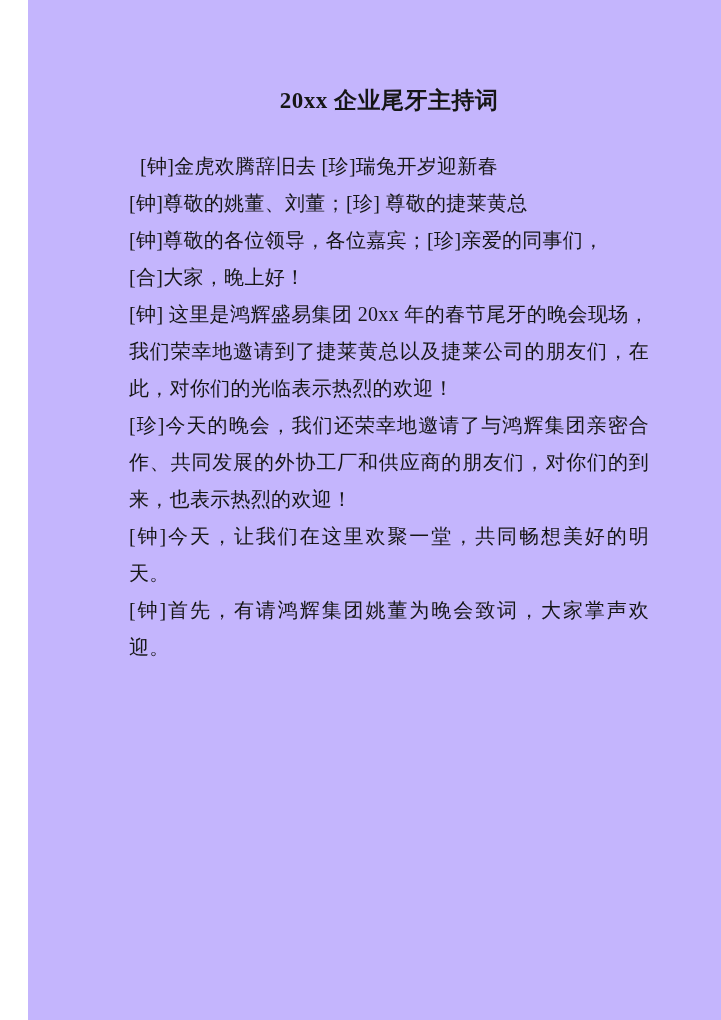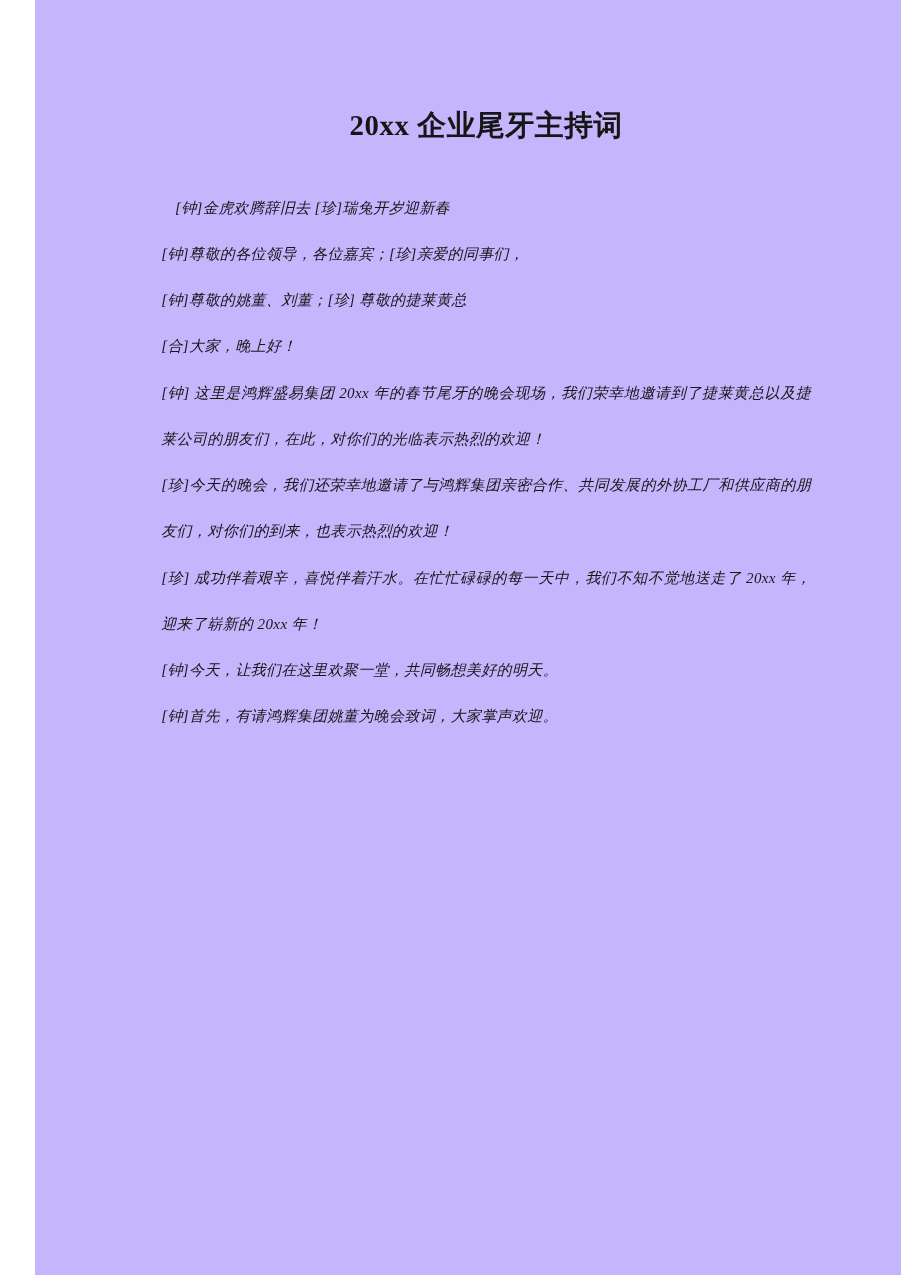--- a/index.html
+++ b/index.html
@@ -20,41 +20,39 @@
   }
   .doc-title {
     font-size: 23px;
     font-weight: bold;
     text-align: center;
     line-height: 30px;
     margin-bottom: 32px;
     letter-spacing: 0.5px;
   }
   .doc-body p {
-    font-size: 12px;
+    font-size: 20px;
     line-height: 37px;
     text-align: justify;
     text-justify: inter-ideograph;
     color: #161616;
     letter-spacing: 0.3px;
-    font-style: italic;
   }
   .doc-body p.indent {
     padding-left: 11px;
   }
 </style>
 </head>
 <body>
 
 <div class="page">
   <h1 class="doc-title">20xx 企业尾牙主持词</h1>
   <div class="doc-body" id="doc-body">
       <p class="indent">[钟]金虎欢腾辞旧去 [珍]瑞兔开岁迎新春</p>
+      <p>[钟]尊敬的姚董、刘董；[珍] 尊敬的捷莱黄总</p>
       <p>[钟]尊敬的各位领导，各位嘉宾；[珍]亲爱的同事们，</p>
-      <p>[钟]尊敬的姚董、刘董；[珍] 尊敬的捷莱黄总</p>
       <p>[合]大家，晚上好！</p>
       <p>[钟] 这里是鸿辉盛易集团 20xx 年的春节尾牙的晚会现场，我们荣幸地邀请到了捷莱黄总以及捷莱公司的朋友们，在此，对你们的光临表示热烈的欢迎！</p>
       <p>[珍]今天的晚会，我们还荣幸地邀请了与鸿辉集团亲密合作、共同发展的外协工厂和供应商的朋友们，对你们的到来，也表示热烈的欢迎！</p>
-      <p>[珍] 成功伴着艰辛，喜悦伴着汗水。在忙忙碌碌的每一天中，我们不知不觉地送走了 20xx 年，迎来了崭新的 20xx 年！</p>
       <p>[钟]今天，让我们在这里欢聚一堂，共同畅想美好的明天。</p>
       <p>[钟]首先，有请鸿辉集团姚董为晚会致词，大家掌声欢迎。</p>
     </div>
 </div>
 
 </body></html>

